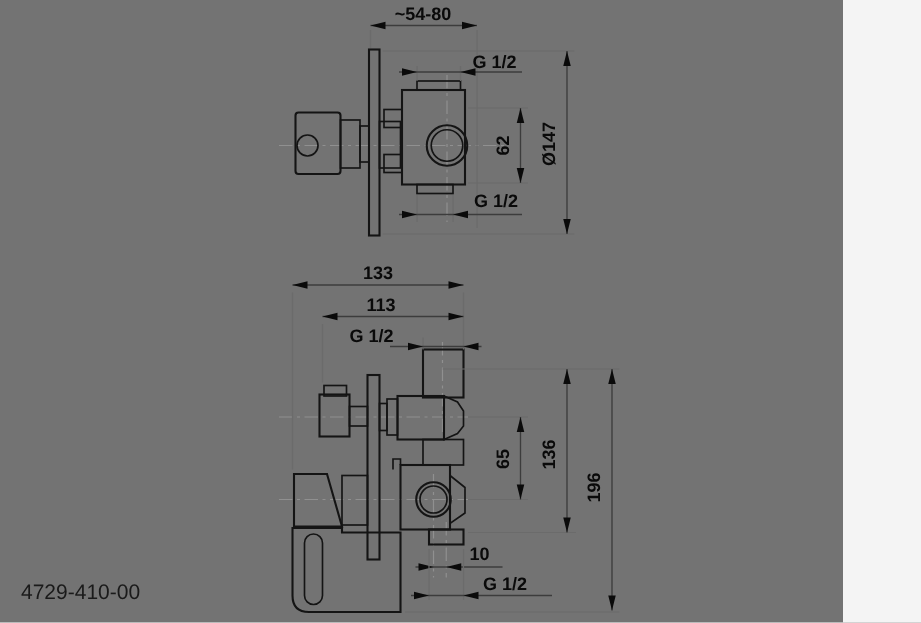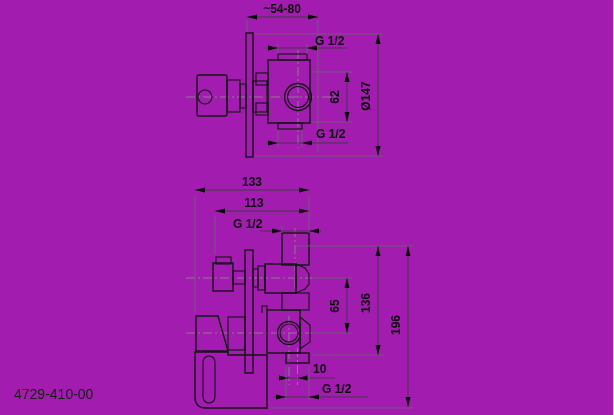--- a/index.html
+++ b/index.html
@@ -1,17 +1,17 @@
 <!DOCTYPE html>
 <html><head>
 <meta charset="utf-8">
 <style>
   html,body{margin:0;padding:0;background:#f4f4f4;}
   .canvas{
-    position:relative;width:613px;height:415px;background:#a21caf;
+    position:relative;width:562px;height:415px;background:#737373;
     font-family:"Liberation Sans",sans-serif;overflow:hidden;
   }
   svg{position:absolute;left:0;top:0;}
   .obj{stroke:#141414;stroke-width:1.4;fill:none;stroke-linejoin:miter;}
   .obj2{stroke:#141414;stroke-width:1.1;fill:none;}
   .ext{stroke:#6b6b6b;stroke-width:0.8;fill:none;}
   .dim{stroke:#3c3c3c;stroke-width:0.9;fill:none;}
   .cl{stroke:#909090;stroke-width:0.8;fill:none;stroke-dasharray:9 3 2 3;}
   .arr{fill:#0a0a0a;stroke:none;}
   text.dimlabel{

